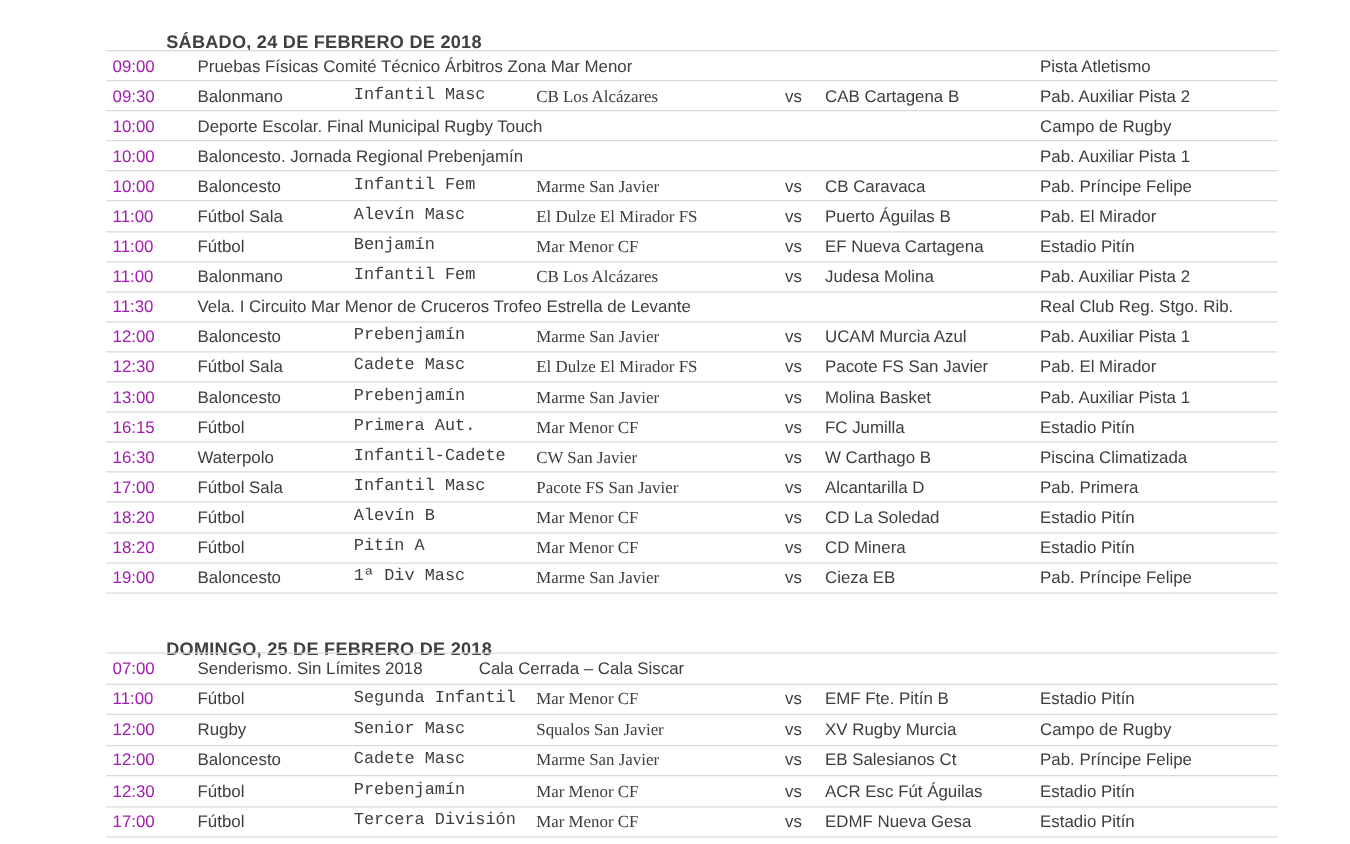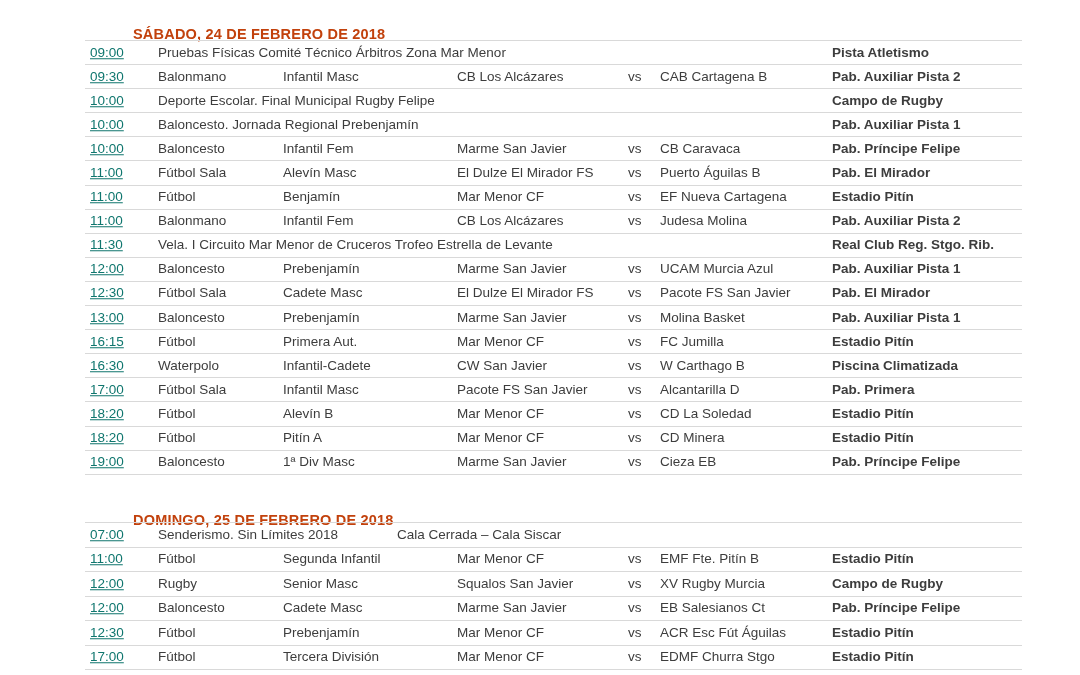--- a/index.html
+++ b/index.html
@@ -3,49 +3,49 @@
 <meta charset="utf-8">
 <style>
   html,body{margin:0;padding:0;}
   body{
     width:1080px;height:675px;overflow:hidden;background:#ffffff;
     font-family:"Liberation Sans",sans-serif;position:relative;
   }
   .page{position:absolute;inset:0;}
   .section-title{
     position:absolute;left:133px;
-    font-size:14.5px;font-weight:bold;color:#c2410c;letter-spacing:.2px;
+    font-size:14.5px;font-weight:bold;color:#404040;letter-spacing:.2px;
     white-space:nowrap;
   }
   #title-saturday{top:14px;}
   #title-sunday{top:500px;}
   .sched-table{
     position:absolute;left:85px;width:937px;
     border-top:1px solid #d9d9d9;
   }
   #table-saturday{top:40px;}
   #table-sunday{top:522px;}
   .row{
     position:relative;height:23.1px;
     border-bottom:1px solid #d9d9d9;
   }
   #table-sunday .row{height:23.5px;}
   .cell{
     position:absolute;top:50%;transform:translateY(-50%);
     font-size:13.5px;color:#3d3d3d;white-space:nowrap;line-height:1;
   }
-  .c-time{left:5px;color:#0f766e;text-decoration:underline;}
+  .c-time{left:5px;color:#a21caf;}
   .c-desc{left:73px;}
-  .c-desc2{left:312px;text-align:right;}
+  .c-desc2{left:298px;text-align:right;}
   .c-sport{left:73px;}
-  .c-cat{left:198px;}
-  .c-t1{left:372px;}
+  .c-cat{left:198px;font-family:Liberation Mono, monospace;}
+  .c-t1{left:344px;font-family:Liberation Serif, serif;}
   .c-vs{left:543px;}
   .c-t2{left:575px;}
-  .c-venue{left:747px;font-weight:bold;}
+  .c-venue{left:747px;}
 </style>
 </head>
 <body>
 
 <div class="page">
   <h2 class="section-title" id="title-saturday">SÁBADO, 24 DE FEBRERO DE 2018</h2>
   <div class="sched-table" id="table-saturday">
       <div class="row">
         <span class="cell c-time">09:00</span>
         <span class="cell c-desc">Pruebas Físicas Comité Técnico Árbitros Zona Mar Menor</span>
@@ -55,21 +55,21 @@
         <span class="cell c-time">09:30</span>
         <span class="cell c-sport">Balonmano</span>
         <span class="cell c-cat">Infantil Masc</span>
         <span class="cell c-t1">CB Los Alcázares</span>
         <span class="cell c-vs">vs</span>
         <span class="cell c-t2">CAB Cartagena B</span>
         <span class="cell c-venue">Pab. Auxiliar Pista 2</span>
       </div>
       <div class="row">
         <span class="cell c-time">10:00</span>
-        <span class="cell c-desc">Deporte Escolar. Final Municipal Rugby Felipe</span>
+        <span class="cell c-desc">Deporte Escolar. Final Municipal Rugby Touch</span>
         <span class="cell c-venue">Campo de Rugby</span>
       </div>
       <div class="row">
         <span class="cell c-time">10:00</span>
         <span class="cell c-desc">Baloncesto. Jornada Regional Prebenjamín</span>
         <span class="cell c-venue">Pab. Auxiliar Pista 1</span>
       </div>
       <div class="row">
         <span class="cell c-time">10:00</span>
         <span class="cell c-sport">Baloncesto</span>
@@ -236,18 +236,18 @@
         <span class="cell c-vs">vs</span>
         <span class="cell c-t2">ACR Esc Fút Águilas</span>
         <span class="cell c-venue">Estadio Pitín</span>
       </div>
       <div class="row">
         <span class="cell c-time">17:00</span>
         <span class="cell c-sport">Fútbol</span>
         <span class="cell c-cat">Tercera División</span>
         <span class="cell c-t1">Mar Menor CF</span>
         <span class="cell c-vs">vs</span>
-        <span class="cell c-t2">EDMF Churra Stgo</span>
+        <span class="cell c-t2">EDMF Nueva Gesa</span>
         <span class="cell c-venue">Estadio Pitín</span>
       </div>
       <div class="row partial"></div>
     </div>
 </div>
 
 </body></html>

